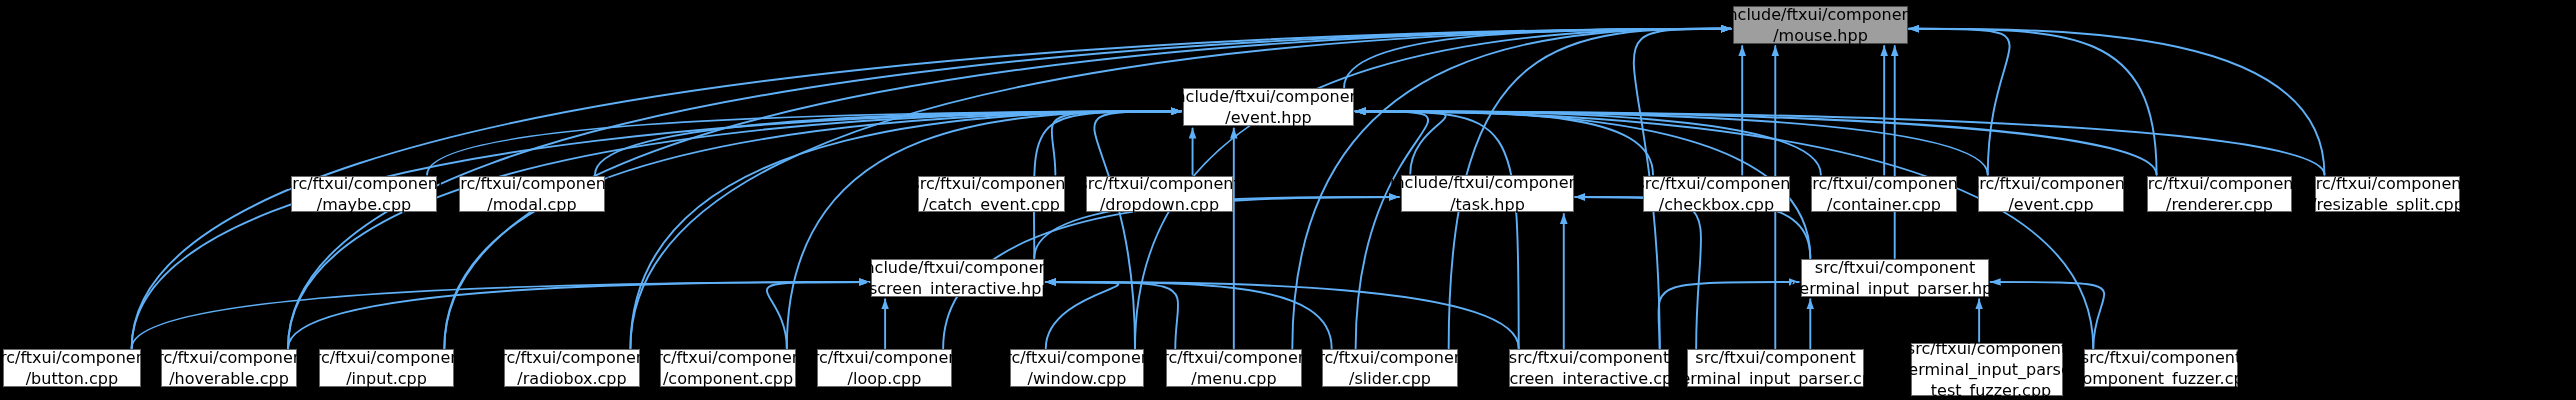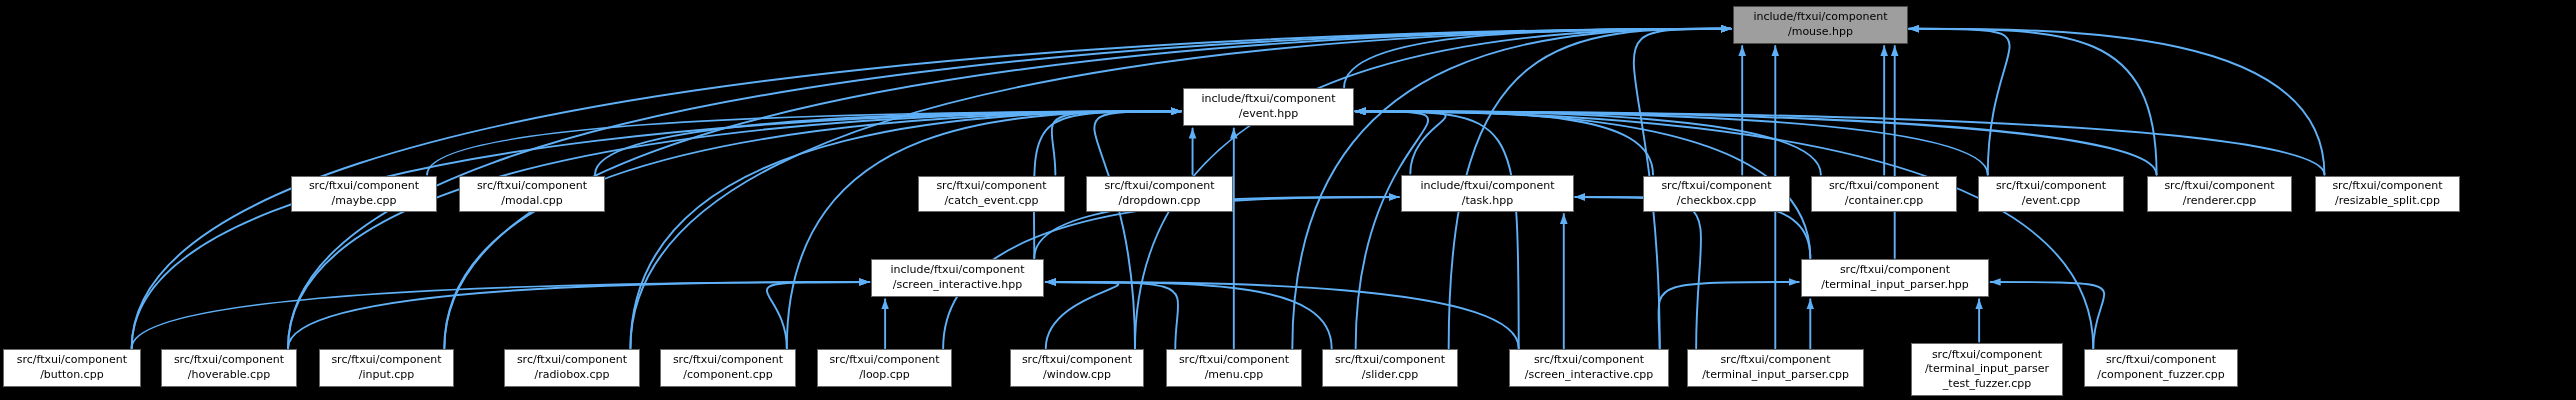--- a/index.html
+++ b/index.html
@@ -6,21 +6,21 @@
   .canvas{
     position:relative;width:2576px;height:400px;background:#000;
     font-family:"DejaVu Sans",sans-serif;overflow:hidden;
   }
   svg.edge-layer{position:absolute;left:0;top:0;z-index:1;}
   .edge-path{fill:none;stroke-width:2px;stroke-linecap:round;}
   .node{
     position:absolute;box-sizing:border-box;z-index:2;
     background:#ffffff;border:1.9px solid #696969;color:#000;
     display:flex;align-items:center;justify-content:center;
-    text-align:center;font-size:11px;line-height:1.32;
+    text-align:center;font-size:16px;line-height:1.32;
     white-space:pre-line;padding:1px 3.8px;cursor:pointer;
   }
   .node.current{background:#9e9e9e;border-color:#4a4a4a;}
 </style>
 </head>
 <body>
 
 <div class="canvas">
   <svg class="edge-layer" width="2576" height="400" viewBox="0 0 2685 417" id="edges-svg">
     <defs>

